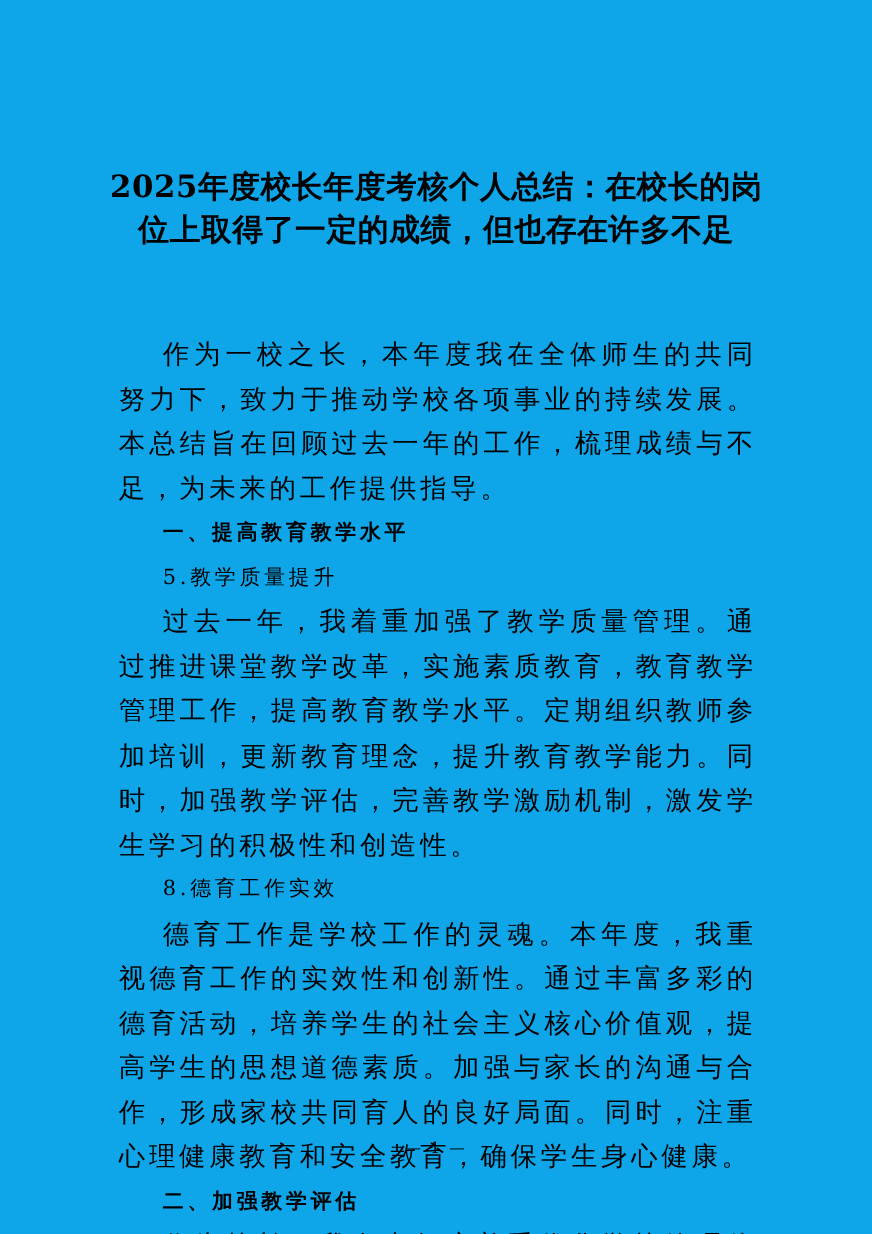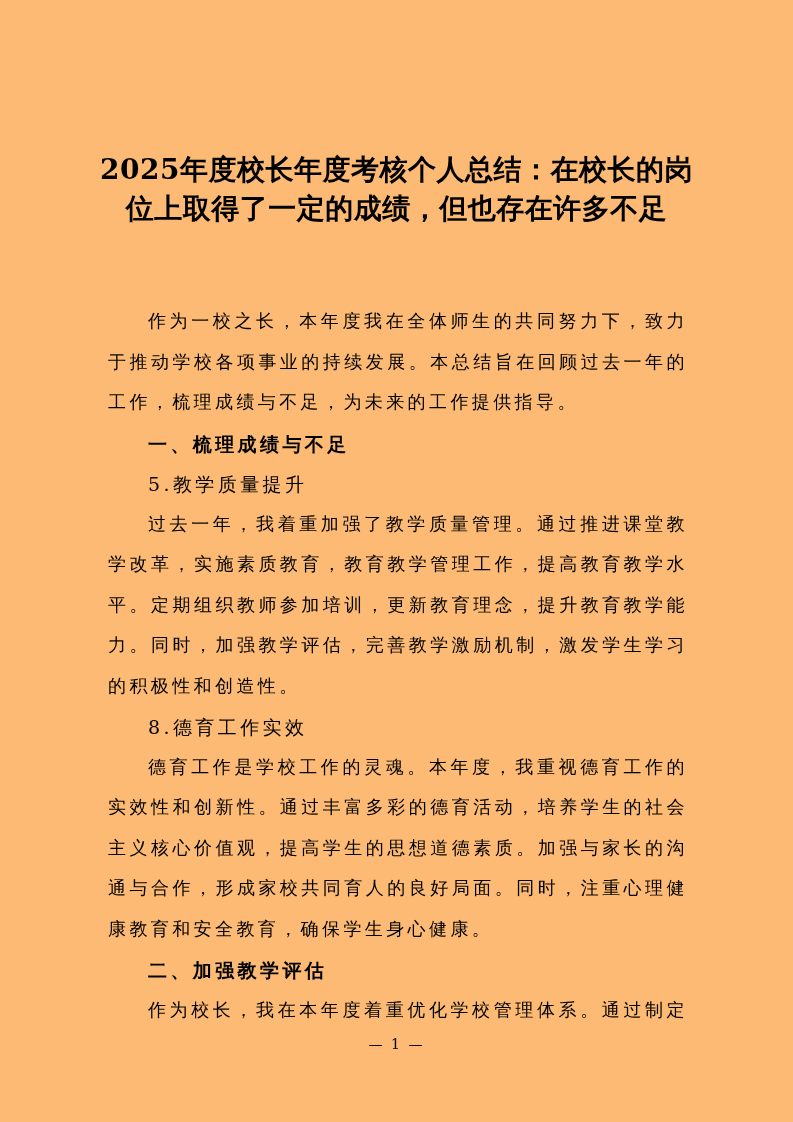--- a/index.html
+++ b/index.html
@@ -13,21 +13,21 @@
       position: relative;
       overflow: hidden;
       color: #000000;
       font-family: "DejaVu Serif", "Liberation Serif", serif;
     }
     .page {
       position: absolute;
       left: 0; top: 0;
       width: 793px;
       height: 1122px;
-      background: #fdba74;
+      background: #0ea5e9;
     }
     .title {
       position: absolute;
       left: 100px;
       top: 150px;
       width: 593px;
       text-align: center;
       font-family: "DejaVu Serif", "Liberation Serif", serif;
       font-weight: bold;
       font-size: 28px;
@@ -35,28 +35,27 @@
       letter-spacing: 0.5px;
       margin: 0;
     }
     .body {
       position: absolute;
       left: 108px;
       top: 302px;
       width: 580px;
     }
     .para {
-      font-size: 18px;
+      font-size: 24px;
       line-height: 40.5px;
       letter-spacing: 3.4px;
       text-align: justify;
       text-align-last: left;
       margin: 0;
       text-indent: 40px;
-      font-family: Liberation Mono, monospace;
     }
     .heading {
       font-size: 19px;
       line-height: 40.5px;
       letter-spacing: 3.4px;
       margin: 0;
       text-indent: 40px;
       font-weight: bold;
       font-family: "DejaVu Sans", "Liberation Sans", sans-serif;
     }
@@ -79,21 +78,21 @@
     }
   </style>
 </head>
 <body>
 
 <div class="page">
   <h1 class="title">2025年度校长年度考核个人总结：在校长的岗位上取得了一定的成绩，但也存在许多不足</h1>
 
   <div class="body">
     <p class="para">作为一校之长，本年度我在全体师生的共同努力下，致力于推动学校各项事业的持续发展。本总结旨在回顾过去一年的工作，梳理成绩与不足，为未来的工作提供指导。</p>
-    <p class="heading">一、梳理成绩与不足</p>
+    <p class="heading">一、提高教育教学水平</p>
     <p class="subheading">5.教学质量提升</p>
     <p class="para">过去一年，我着重加强了教学质量管理。通过推进课堂教学改革，实施素质教育，教育教学管理工作，提高教育教学水平。定期组织教师参加培训，更新教育理念，提升教育教学能力。同时，加强教学评估，完善教学激励机制，激发学生学习的积极性和创造性。</p>
     <p class="subheading">8.德育工作实效</p>
     <p class="para">德育工作是学校工作的灵魂。本年度，我重视德育工作的实效性和创新性。通过丰富多彩的德育活动，培养学生的社会主义核心价值观，提高学生的思想道德素质。加强与家长的沟通与合作，形成家校共同育人的良好局面。同时，注重心理健康教育和安全教育，确保学生身心健康。</p>
     <p class="heading">二、加强教学评估</p>
     <p class="para" style="text-align-last: justify;">作为校长，我在本年度着重优化学校管理体系。通过制定</p>
   </div>
 
   <div class="footer">— 1 —</div>
 </div>

